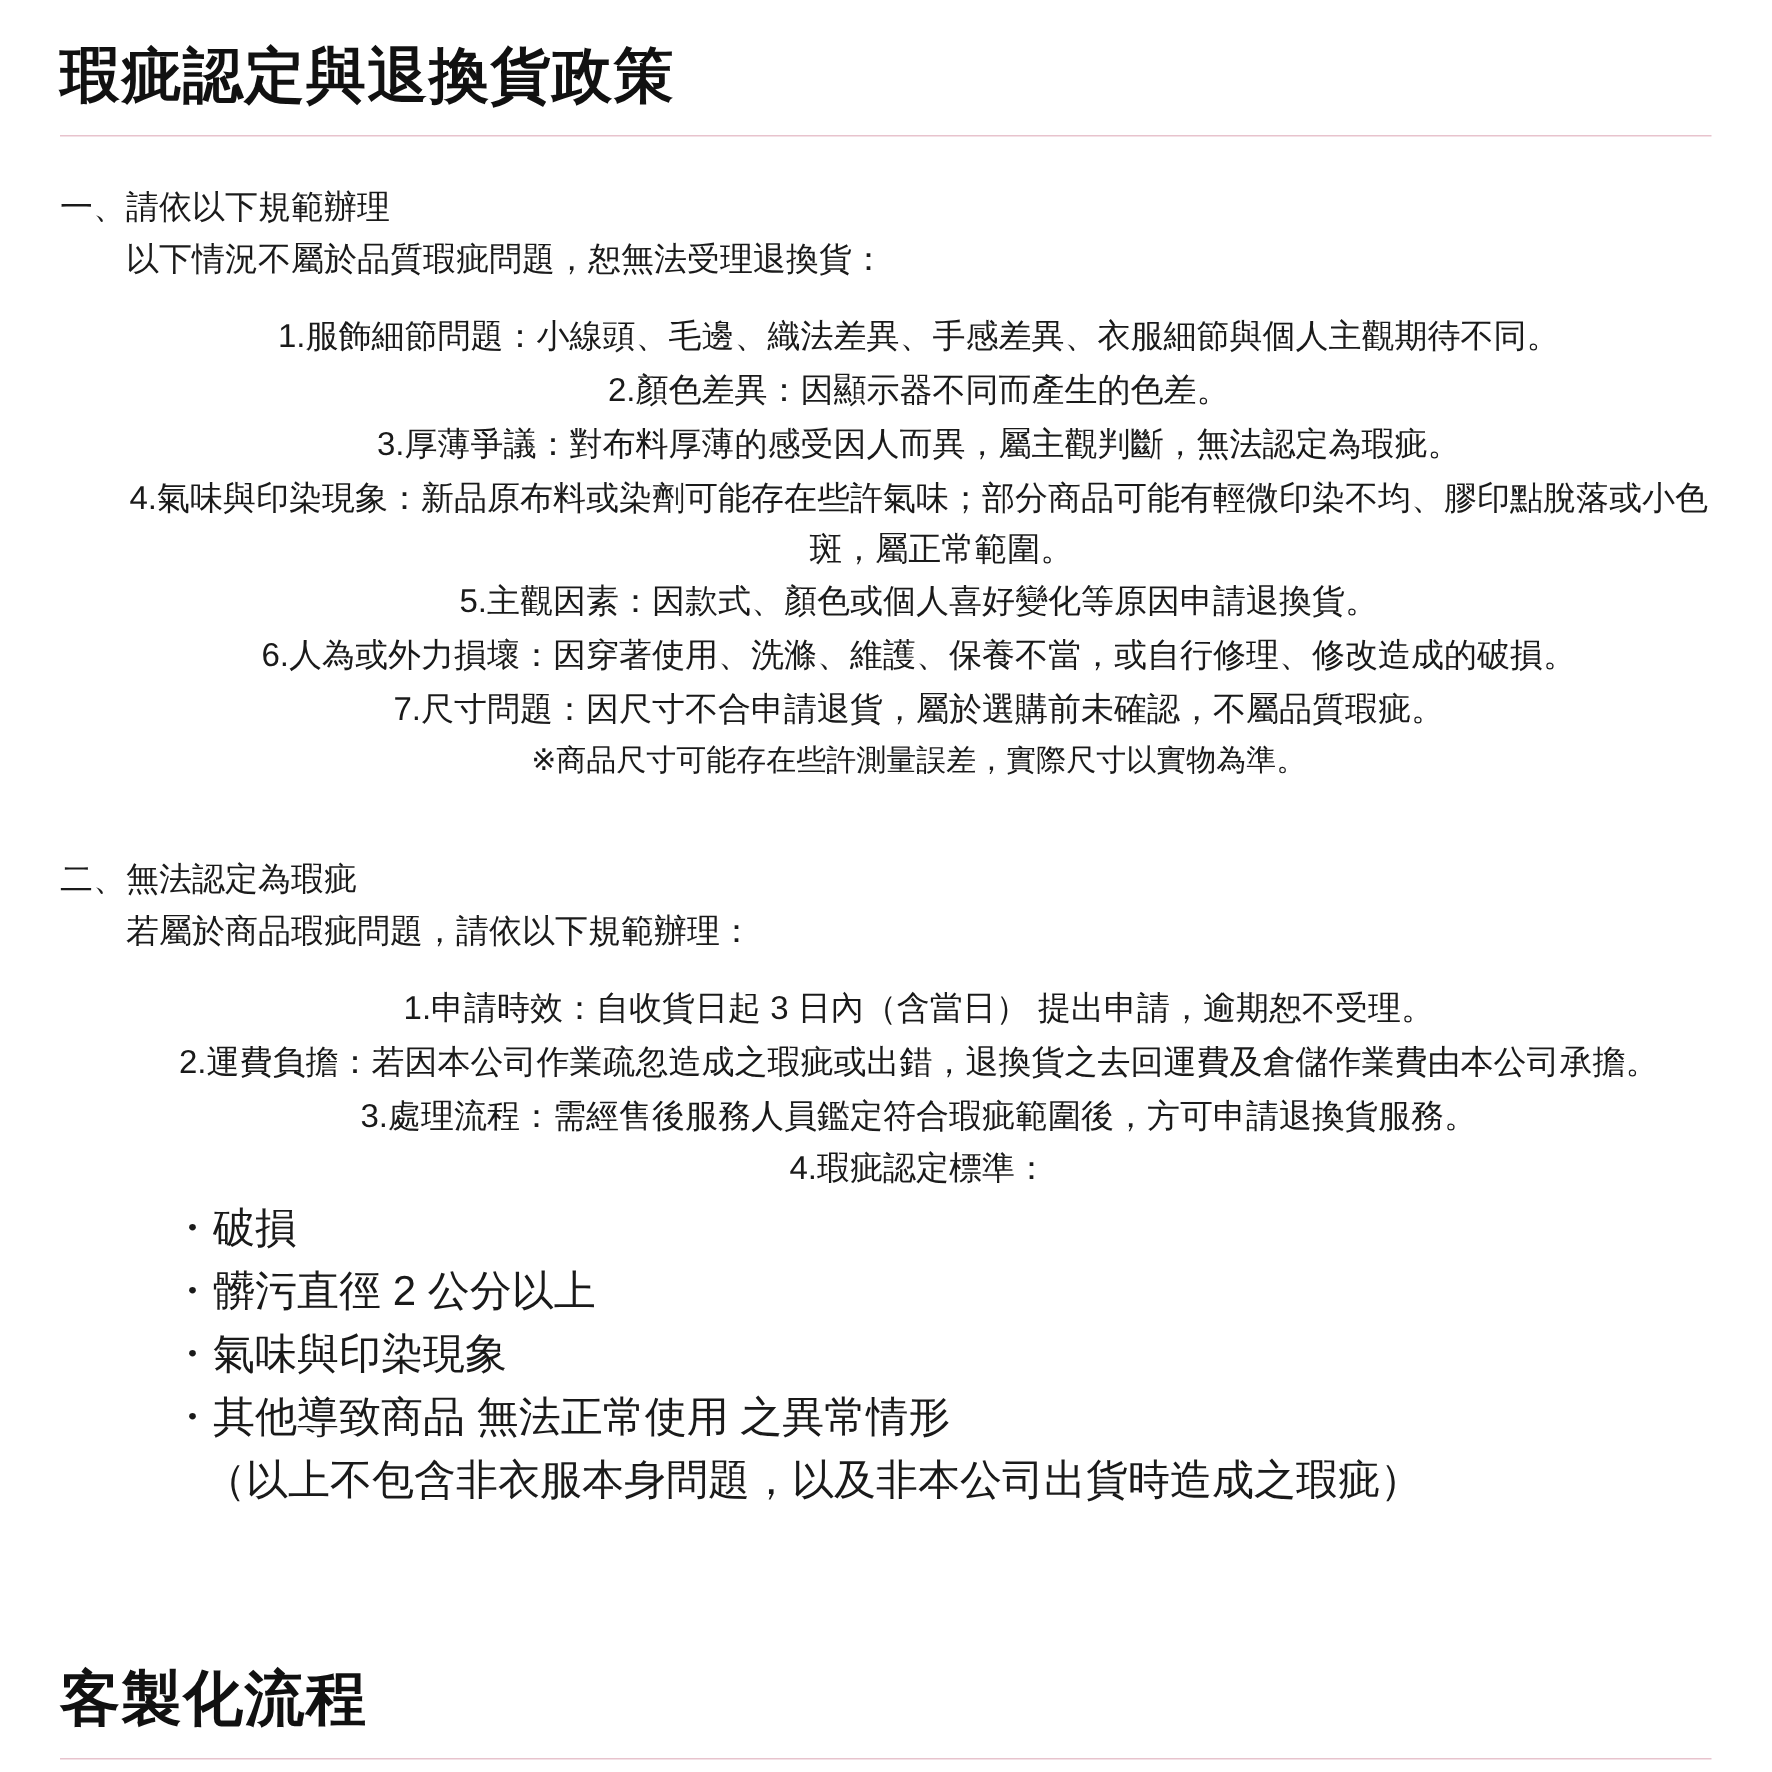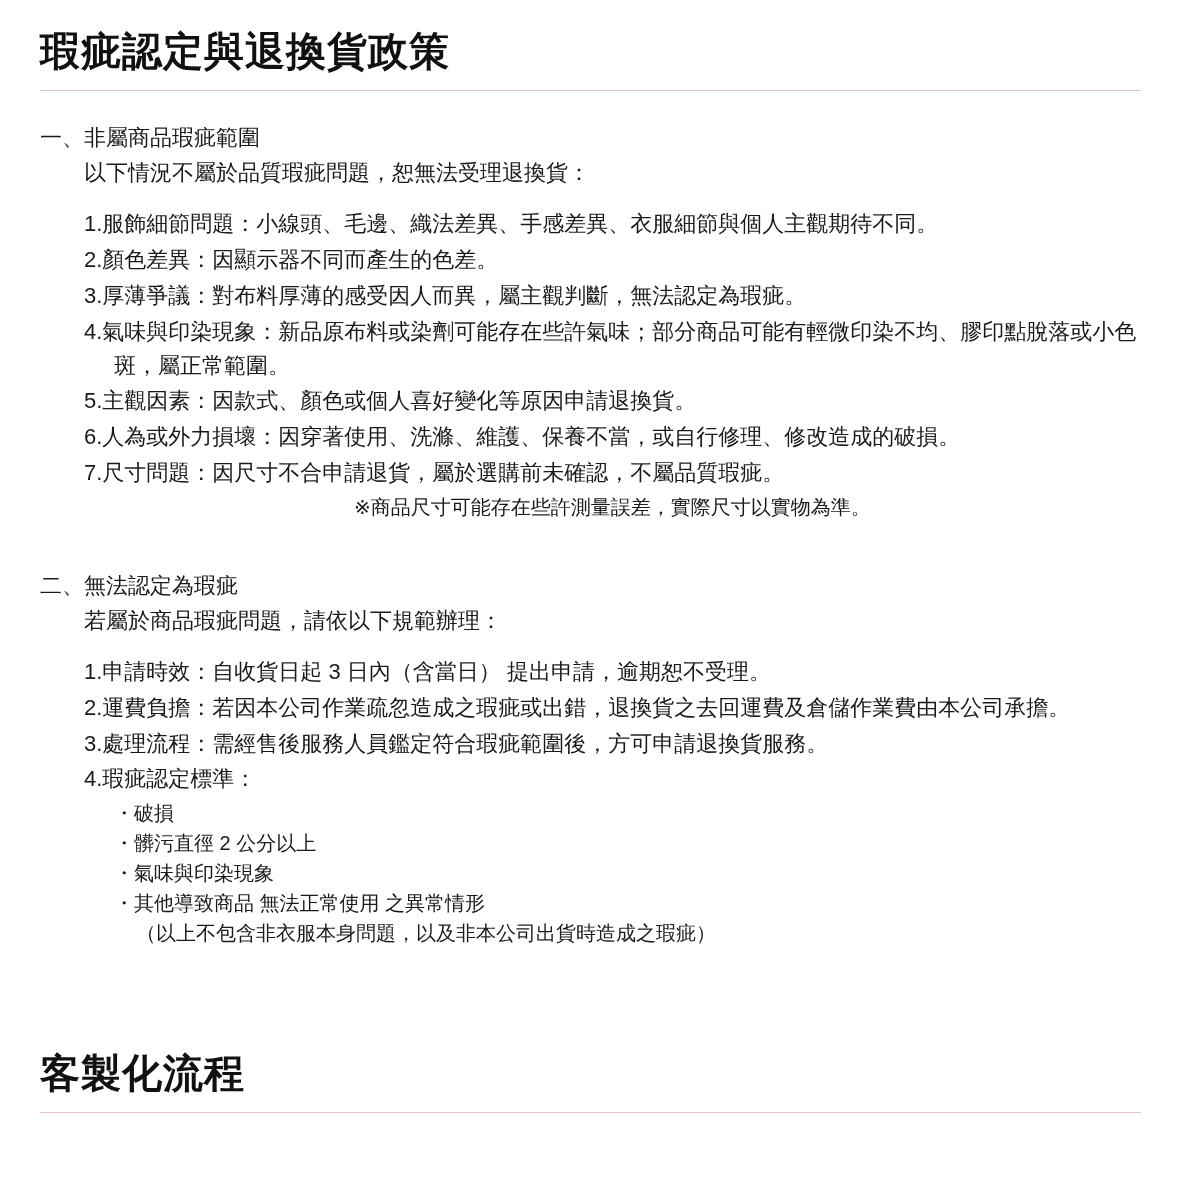--- a/index.html
+++ b/index.html
@@ -47,20 +47,21 @@
   .section-sub {
     font-size: 22px;
     line-height: 1.5;
     margin: 0 0 18px 44px;
     color: #1a1a1a;
   }
   ol.numbered {
     list-style: none;
     margin: 0 0 0 44px;
     padding: 0;
+    text-align: center;
   }
   ol.numbered > li {
     font-size: 22px;
     line-height: 1.54;
     margin: 0 0 2px 0;
     padding-left: 30px;
     text-indent: -30px;
     color: #1a1a1a;
   }
   .note-line {
@@ -69,21 +70,21 @@
     margin: 0 0 0 44px;
     color: #1a1a1a;
     text-align: center;
   }
   ul.bullets {
     list-style: none;
     margin: 0 0 0 74px;
     padding: 0;
   }
   ul.bullets > li {
-    font-size: 20px;
+    font-size: 28px;
     line-height: 1.5;
     margin: 0;
     padding-left: 22px;
     text-indent: -22px;
     color: #1a1a1a;
   }
   ul.bullets > li.no-dot {
     padding-left: 22px;
     text-indent: 0;
   }
@@ -110,21 +111,21 @@
 </style>
 </head>
 <body>
 
 <div class="page">
 
   <h1 class="doc-title">瑕疵認定與退換貨政策</h1>
   <hr class="title-rule">
 
   <div class="section">
-    <p class="section-heading">一、非屬商品瑕疵範圍</p>
+    <p class="section-heading">一、請依以下規範辦理</p>
     <p class="section-sub">以下情況不屬於品質瑕疵問題，恕無法受理退換貨：</p>
     <ol class="numbered">
       <li>1.服飾細節問題：小線頭、毛邊、織法差異、手感差異、衣服細節與個人主觀期待不同。</li>
       <li>2.顏色差異：因顯示器不同而產生的色差。</li>
       <li>3.厚薄爭議：對布料厚薄的感受因人而異，屬主觀判斷，無法認定為瑕疵。</li>
       <li>4.氣味與印染現象：新品原布料或染劑可能存在些許氣味；部分商品可能有輕微印染不均、膠印點脫落或小色斑，屬正常範圍。</li>
       <li>5.主觀因素：因款式、顏色或個人喜好變化等原因申請退換貨。</li>
       <li>6.人為或外力損壞：因穿著使用、洗滌、維護、保養不當，或自行修理、修改造成的破損。</li>
       <li>7.尺寸問題：因尺寸不合申請退貨，屬於選購前未確認，不屬品質瑕疵。</li>
     </ol>

